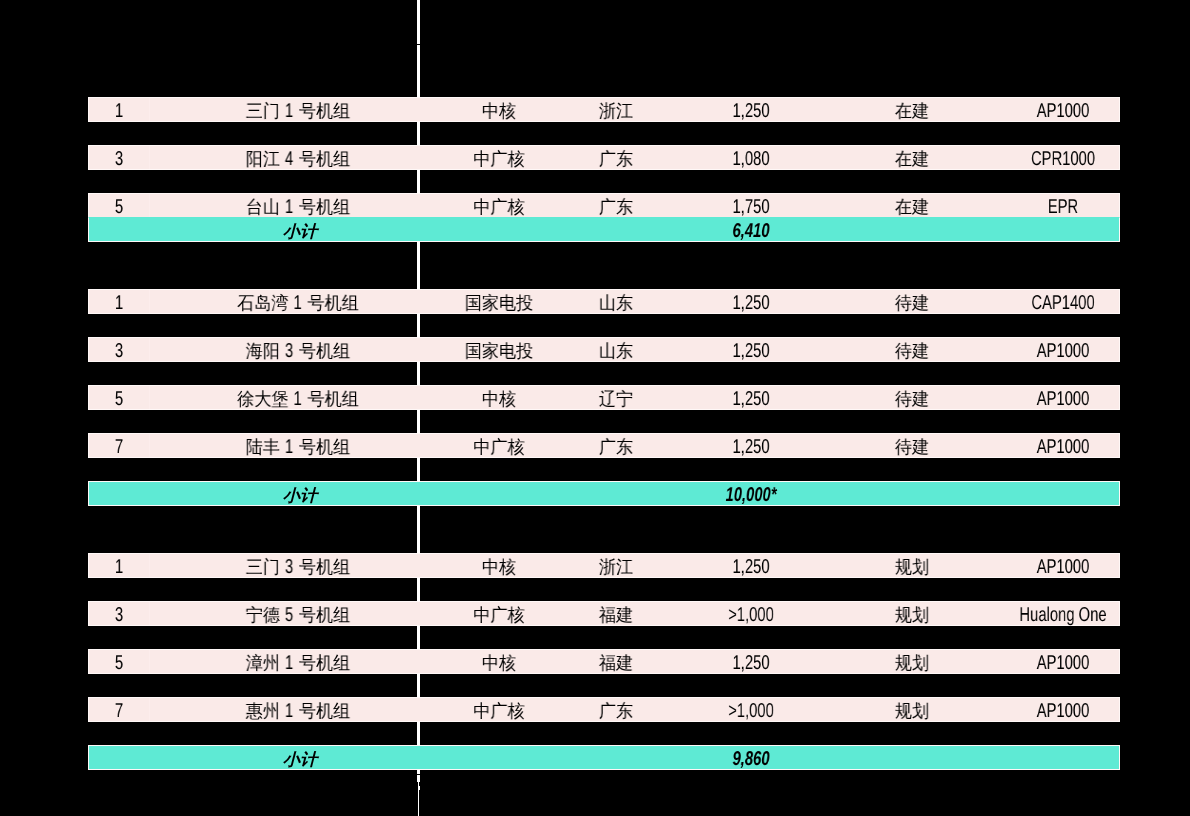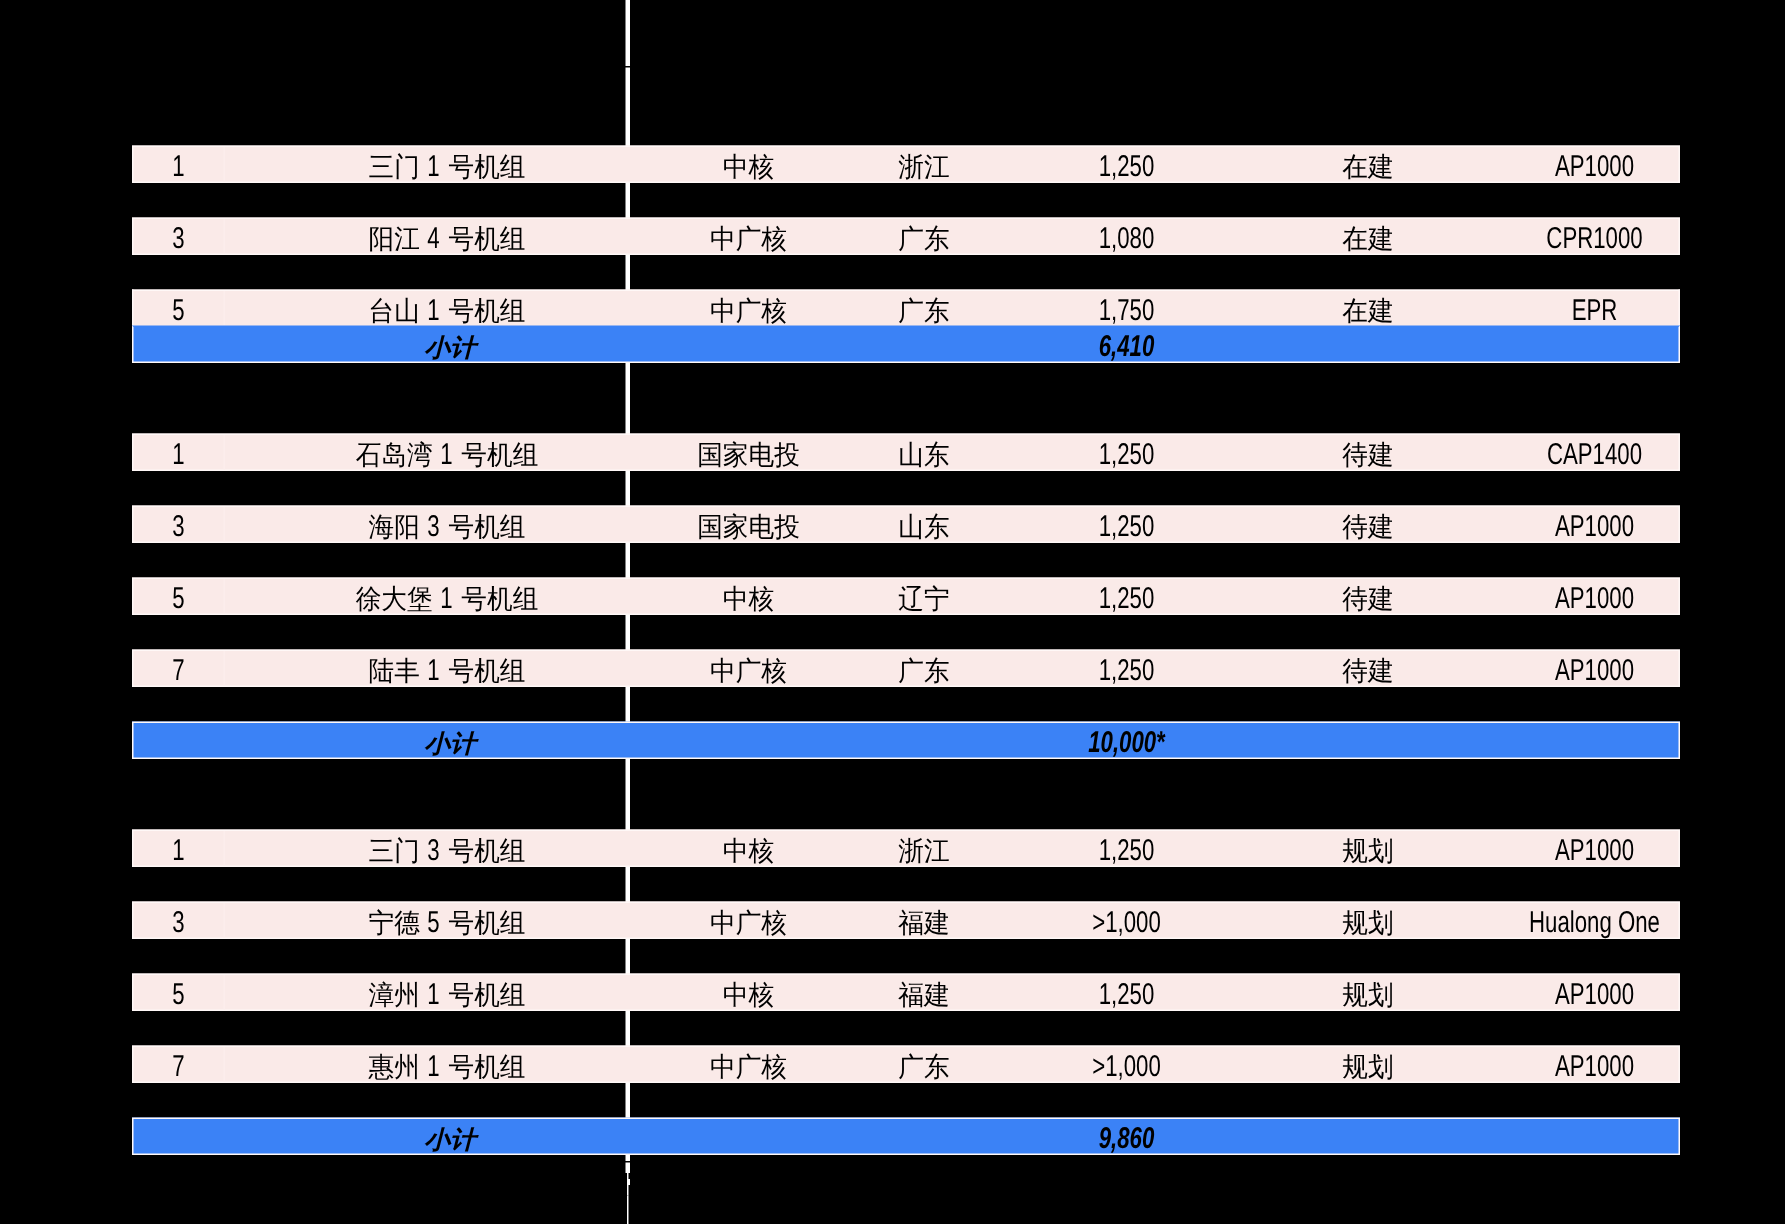--- a/index.html
+++ b/index.html
@@ -19,21 +19,21 @@
   .vl-b3{left:417.9px;width:1.5px;top:790.2px;height:3.4px;}
   .vl-b4{left:418.1px;width:1.4px;top:793.6px;height:3.0px;}
   .vl-b5{left:417.7px;width:1.6px;top:796.6px;height:19.4px;}
 
   .tbl{position:absolute;left:0;top:0;width:1190px;height:816px;z-index:2;}
 
   .row{position:absolute;left:88px;width:1030px;height:23.3px;
        color:#000;background:#faeae8;
        border:1px solid #fff8f7;
        box-sizing:content-box;}
-  .row.sub{background:#3b82f6;}
+  .row.sub{background:#5eead4;}
   .row.nb-top{border-top-color:transparent;}
   .row.nb-bot{border-bottom-color:transparent;}
 
   .cell{position:absolute;top:2px;height:23.3px;line-height:23.3px;width:400px;
         text-align:center;white-space:pre;
         will-change:transform;backface-visibility:hidden;}
   .lat{font-family:"Liberation Sans","DejaVu Sans",sans-serif;font-size:20px;}
   .cjk{font-family:"Liberation Serif","DejaVu Serif",serif;font-size:18px;}
   .bi{font-weight:bold;font-style:italic;}
   .num{font-family:"Liberation Sans","DejaVu Sans",sans-serif;font-size:20px;

